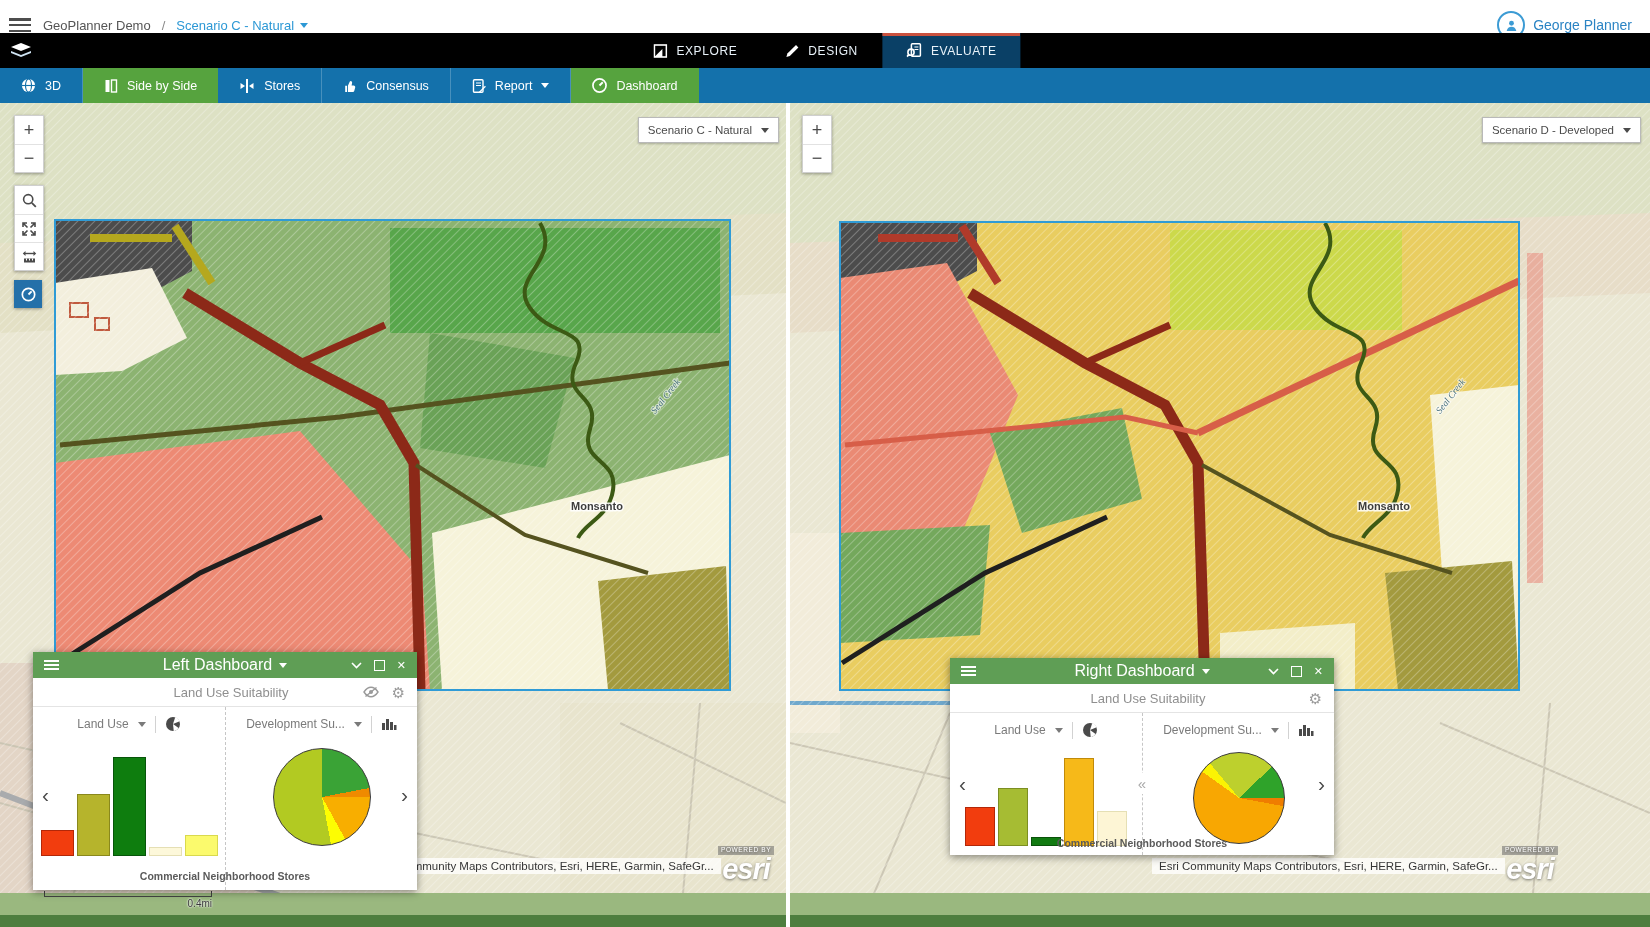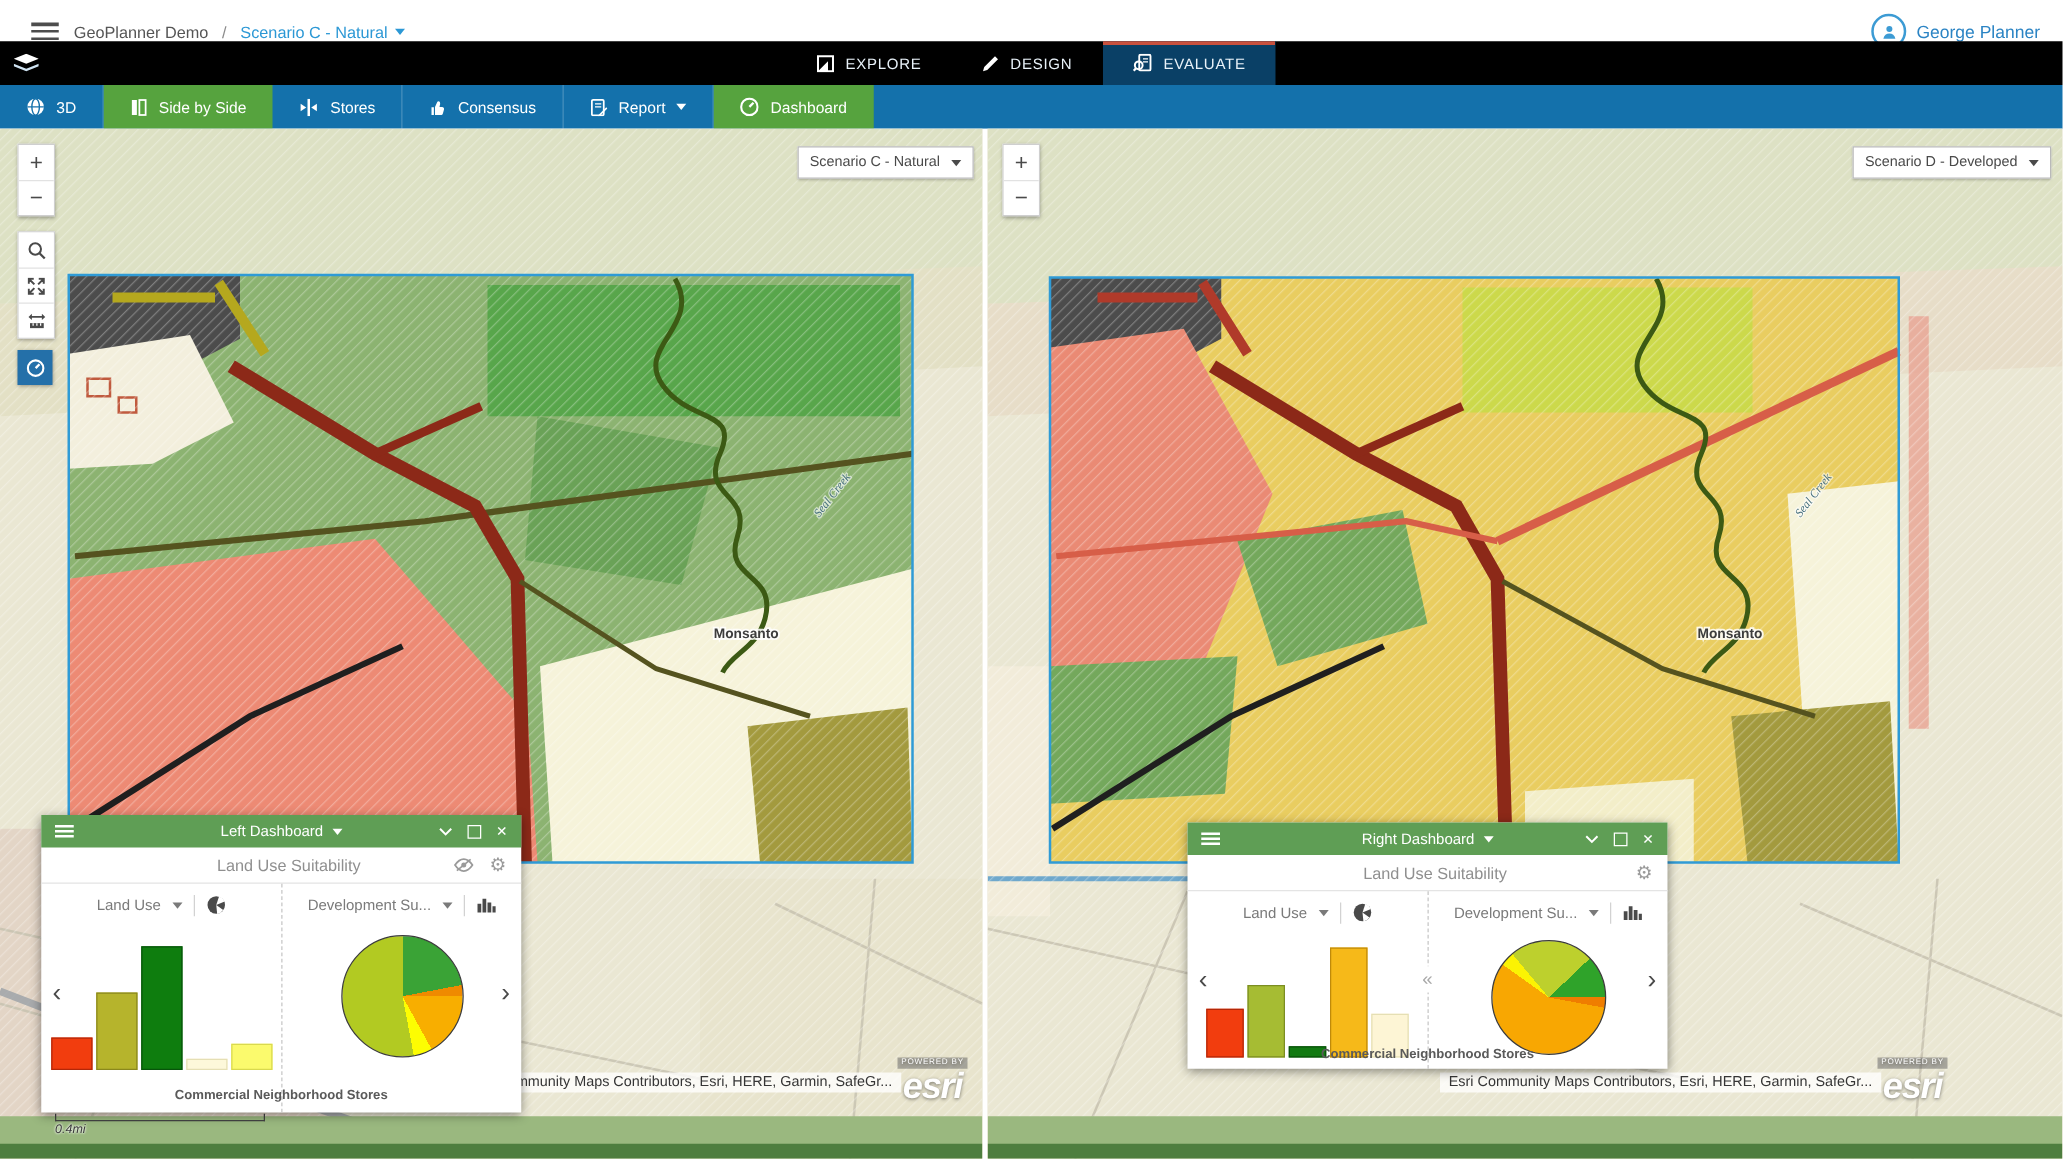--- a/index.html
+++ b/index.html
@@ -1,21 +1,21 @@
 <!DOCTYPE html>
 <html><head>
 <meta charset="utf-8">
 <style>
   html,body{margin:0;padding:0;background:#fff;}
   body{width:1650px;height:927px;position:relative;overflow:hidden;
        font-family:"Liberation Sans",sans-serif;-webkit-font-smoothing:antialiased;}
   .app{position:absolute;inset:0;}
 
   
-  .topbar{position:absolute;left:0;top:0;right:0;height:50px;background:#fff;display:flex;align-items:center;padding-left:16px;}
+  .topbar{position:absolute;left:0;top:0;right:0;height:50px;background:#fff;display:flex;align-items:center;}
   .hamburger{width:22px;height:14px;margin-left:9px;display:flex;flex-direction:column;justify-content:space-between;cursor:pointer;}
   .hamburger span{display:block;height:2.5px;background:#4d4d4d;}
   .crumbs{display:flex;align-items:center;margin-left:12px;font-size:13px;color:#555;}
   .crumb-sep{margin:0 11px;color:#8a8a8a;}
   .crumb-link{color:#2c98d5;display:flex;align-items:center;gap:6px;cursor:pointer;}
   .caret{width:0;height:0;border-left:4px solid transparent;border-right:4px solid transparent;border-top:5px solid currentColor;display:inline-block;}
   .user{margin-left:auto;display:flex;align-items:center;gap:8px;padding-right:18px;color:#2b84c4;font-size:14px;}
   .avatar{width:24px;height:24px;border-radius:50%;border:2px solid #3c9bd4;display:flex;align-items:center;justify-content:center;}
 
   
@@ -48,35 +48,35 @@
   .ctl{width:28px;height:28px;display:flex;align-items:center;justify-content:center;color:#4a4a4a;font-size:18px;cursor:pointer;background:#fff;box-sizing:border-box;}
   .ctl + .ctl{border-top:1px solid #e2e2e2;}
   .ctl.blue{background:#2470a9;color:#fff;border:none;}
   .ctl-single{position:absolute;left:14px;box-shadow:0 1px 3px rgba(0,0,0,.35);}
 
   .scenario-select{position:absolute;top:14px;height:24px;background:#fff;border:1px solid #b9b9b9;box-shadow:0 1px 2px rgba(0,0,0,.25);display:flex;align-items:center;gap:9px;padding:0 9px;font-size:11.5px;color:#4a4a4a;cursor:pointer;white-space:nowrap;}
 
   .scalebar{position:absolute;left:44px;top:776px;width:168px;font-size:10px;color:#3a3a3a;text-shadow:0 0 2px #fff,0 0 2px #fff;}
   .scalebar .km{text-align:right;margin-bottom:1px;}
   .scalebar .rule{height:5px;border-left:1.5px solid #444;border-right:1.5px solid #444;border-bottom:1.5px solid #444;}
-  .scalebar .mi{margin-top:1px;font-style:italic;}
+  .scalebar .mi{text-align:right;margin-top:1px;}
 
   .attribution{position:absolute;top:755px;background:rgba(255,255,255,.78);padding:2px 7px;font-size:11.5px;color:#353535;white-space:nowrap;}
   .esri-logo{position:absolute;top:736px;text-align:center;color:#fff;line-height:1;text-shadow:0 1px 3px rgba(0,0,0,.5);}
   .esri-logo .powered{font-size:6.5px;letter-spacing:.6px;background:rgba(110,110,110,.55);padding:1px 3px;display:inline-block;}
   .esri-logo .word{font-size:29px;font-weight:bold;font-style:italic;letter-spacing:-1px;}
 
   
   .dash{position:absolute;width:384px;background:#fff;box-shadow:0 2px 8px rgba(0,0,0,.45);display:flex;flex-direction:column;}
   .dash.left-dash{left:33px;top:549px;height:238px;}
   .dash.right-dash{left:160px;top:555px;height:197px;}
   .dash-header{height:26px;background:#5f9e55;color:#fff;position:relative;display:flex;align-items:center;flex:none;}
   .dash-burger{width:15px;height:10px;margin-left:11px;display:flex;flex-direction:column;justify-content:space-between;cursor:pointer;}
   .dash-burger span{height:2px;background:#fff;display:block;}
-  .dash-title-wrap{position:absolute;left:0;right:0;text-align:left;font-size:12px;display:flex;align-items:center;justify-content:center;gap:7px;pointer-events:none;}
+  .dash-title-wrap{position:absolute;left:0;right:0;text-align:left;font-size:16px;display:flex;align-items:center;justify-content:center;gap:7px;pointer-events:none;}
   .dash-winbtns{margin-left:auto;display:flex;align-items:center;gap:12px;padding-right:11px;font-size:11px;}
   .winbtn{cursor:pointer;display:flex;align-items:center;justify-content:center;}
   .winbtn .sq{width:9px;height:9px;border:1.5px solid #fff;display:block;}
   .dash-subtitle{height:28px;flex:none;border-bottom:1px solid #e4e4e4;display:flex;align-items:center;justify-content:center;color:#8f8f8f;font-size:13px;position:relative;padding-left:12px;}
   .sub-icons{position:absolute;right:12px;display:flex;gap:13px;align-items:center;color:#9a9a9a;}
   .dash-body{flex:1;position:relative;display:flex;}
   .widget{width:50%;display:flex;flex-direction:column;align-items:center;box-sizing:border-box;}
   .widget.second{border-left:1px dashed #c6c6c6;}
   .widget-head{height:28px;margin-top:3px;display:flex;align-items:center;gap:9px;color:#7a7a7a;font-size:12px;}
   .widget-head .vsep{height:17px;border-left:1px solid #d2d2d2;}

